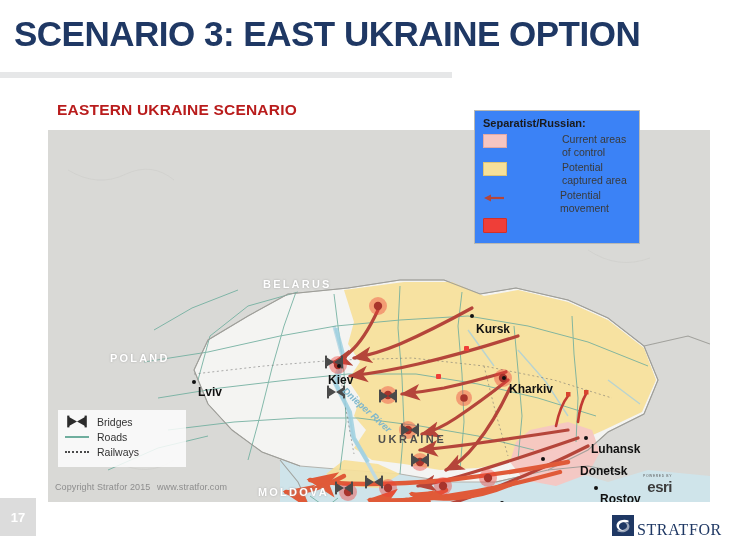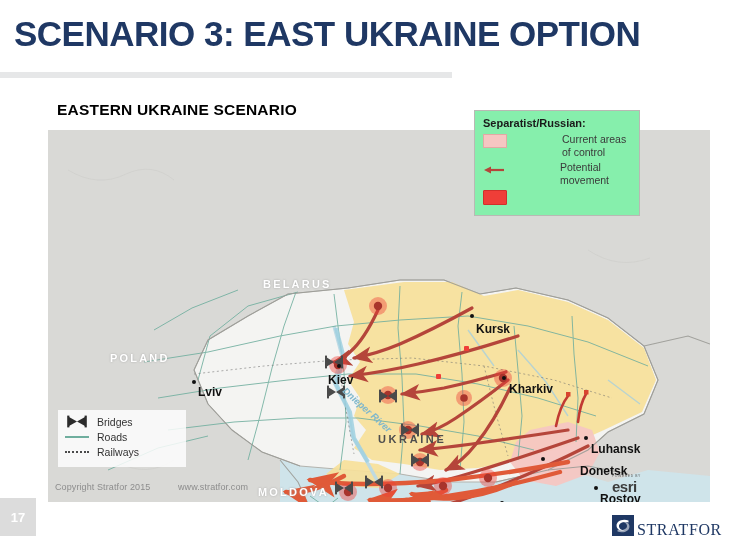--- a/index.html
+++ b/index.html
@@ -22,29 +22,29 @@
   
   .slide-num{
     position:absolute;left:0;top:498px;width:36px;height:38px;background:#dcdcdc;
     color:#ffffff;font-size:13px;font-weight:bold;display:flex;
     align-items:center;justify-content:center;
   }
 
   
   .map-wrap{position:absolute;left:48px;top:130px;width:662px;height:372px;overflow:hidden;background:#d9d9d6;}
   .map-caption{
-    position:absolute;left:57px;top:101px;font-size:15.5px;font-weight:bold;color:#000000;
+    position:absolute;left:57px;top:101px;font-size:15.5px;font-weight:bold;color:#b91c1c;
     letter-spacing:0.2px;
   }
   .map-svg{position:absolute;left:0;top:0;width:662px;height:372px;display:block;}
 
   
   .legend{
     position:absolute;left:474px;top:110px;width:166px;
-    background:#86efac;border:1px solid #b9b9b4;padding:6px 8px 7px 8px;
+    background:#3b82f6;border:1px solid #b9b9b4;padding:6px 8px 7px 8px;
     box-sizing:border-box;
   }
   .legend h4{margin:0 0 4px 0;font-size:11px;color:#1a1a1a;font-weight:bold;}
   .legend-row{display:flex;align-items:flex-start;margin-bottom:3px;gap:48px;}
   .sw{width:22px;height:12px;flex:0 0 22px;margin-right:7px;margin-top:1px;border:1px solid #c9b9b0;}
   .sw-pink{background:#f6c6c2;border-color:#e2a9a4;}
   .sw-yellow{background:#f6e09a;border-color:#ddc477;}
   .sw-red{background:#ef3e38;border-color:#d0302b;height:13px;border-radius:1px;}
   .sw-arrow{width:22px;height:12px;flex:0 0 22px;margin-right:7px;margin-top:1px;position:relative;border:none;}
   .legend-label{font-size:10.5px;color:#3a3a3a;line-height:12.5px;}
@@ -57,24 +57,24 @@
   .mapkey-row{display:flex;align-items:center;margin-bottom:3px;}
   .mk-ico{width:26px;flex:0 0 26px;margin-right:6px;display:flex;align-items:center;}
   .mk-label{font-size:10.5px;color:#333;}
   .mk-road{width:24px;height:2px;background:#6fae9e;display:block;}
   .mk-rail{width:24px;height:0;border-top:2px dotted #4a4a4a;display:block;}
 
   
   .copyright{
     position:absolute;left:55px;top:482px;font-size:9px;color:#8d8d8d;letter-spacing:.1px;
   }
-  .copyright span{margin-left:25px;}
-
-  
-  .esri{position:absolute;left:612px;top:474px;text-align:left;width:60px;}
+  .copyright span{margin-left:4px;}
+
+  
+  .esri{position:absolute;left:612px;top:474px;text-align:right;width:60px;}
   .esri-top{font-size:3.4px;color:#5a5a5a;letter-spacing:.6px;line-height:5px;}
   .esri-main{font-size:15px;font-weight:bold;color:#3c3c3c;line-height:15px;letter-spacing:-0.5px;}
 
   
   .stratfor{position:absolute;left:612px;top:506px;display:flex;align-items:center;}
   .sf-mark{
     width:22px;height:22px;background:#1f3864;margin-right:3px;position:relative;flex:0 0 22px;
   }
   .sf-text{display:flex;flex-direction:column;}
   .sf-name{font-size:16px;color:#1f3864;font-family:"Liberation Serif",serif;letter-spacing:.6px;line-height:16px;margin-top:16px;}
@@ -308,20 +308,24 @@
   </div>
 
   <div class="legend">
     <h4>Separatist/Russian:</h4>
 
     <div class="legend-row">
       <span class="sw sw-pink"></span>
       <span class="legend-label">Current areas of control</span>
     </div>
 
+    <div class="legend-row">
+      <span class="sw sw-yellow"></span>
+      <span class="legend-label">Potential captured area</span>
+    </div>
 
     <div class="legend-row">
       <span class="sw-arrow">
         <svg width="22" height="12" viewBox="0 0 22 12">
           <path d="M21 6 L6 6" stroke="#b5453a" stroke-width="2.2" fill="none"></path>
           <path d="M1 6 L8 2.4 L8 9.6 Z" fill="#b5453a"></path>
         </svg>
       </span>
       <span class="legend-label">Potential movement</span>
     </div>

